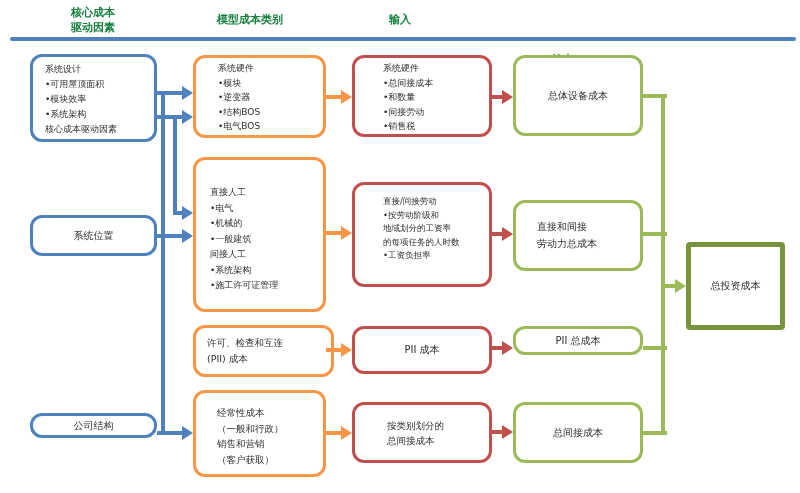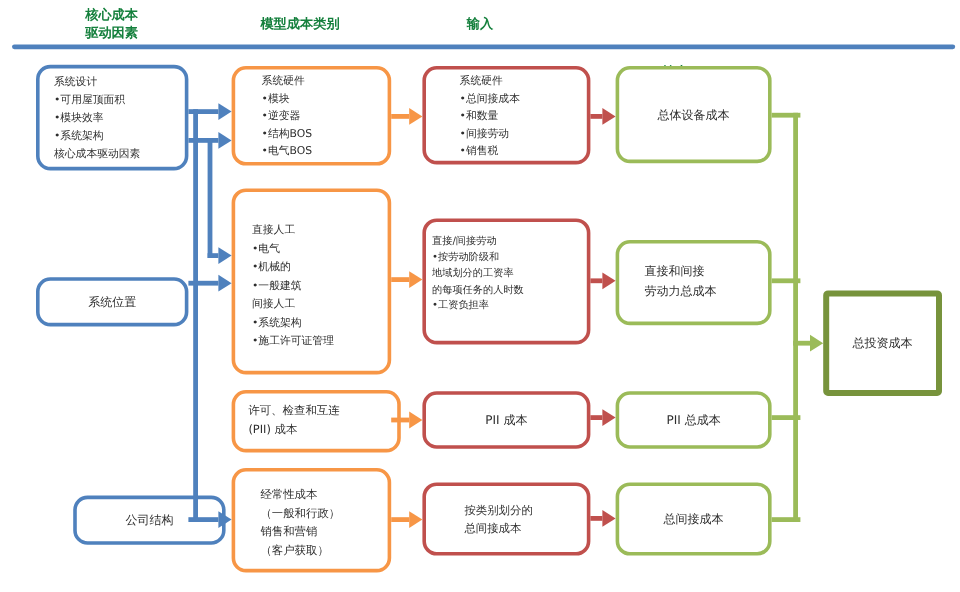--- a/index.html
+++ b/index.html
@@ -48,24 +48,24 @@
   <div class="hdr" style="left:533px;top:12px;width:60px;margin-top:40px;">输出</div>
   <div class="rule" style="left:10px;top:37px;width:786px;"></div>
 
   <div class="box blue" style="left:30px;top:54px;width:127px;height:88px;padding:5px 3px 0 12px;line-height:15px;">
       <div class="ln">系统设计</div>
       <div class="ln">•可用屋顶面积</div>
       <div class="ln">•模块效率</div>
       <div class="ln">•系统架构</div>
       <div class="ln">核心成本驱动因素</div>
     </div>
-  <div class="box blue center" style="left:30px;top:215px;width:127px;height:41px;margin-top:16px;">
+  <div class="box blue center" style="left:30px;top:215px;width:127px;height:41px;">
     <span>系统位置</span>
   </div>
-  <div class="box blue center" style="left:30px;top:413px;width:127px;height:41px;margin-left:31px;">
+  <div class="box blue center" style="left:30px;top:413px;width:127px;height:25px;">
     <span>公司结构</span>
   </div>
 
   <div class="box orange" style="left:193px;top:55px;width:133px;height:83px;padding:3px 3px 0 22px;line-height:14.5px;">
       <div class="ln">系统硬件</div>
       <div class="ln">•模块</div>
       <div class="ln">•逆变器</div>
       <div class="ln">•结构BOS</div>
       <div class="ln">•电气BOS</div>
     </div>
@@ -89,21 +89,21 @@
       <div class="ln">（客户获取）</div>
     </div>
 
   <div class="box red" style="left:352px;top:55px;width:140px;height:82px;padding:3px 3px 0 28px;line-height:14.5px;">
       <div class="ln">系统硬件</div>
       <div class="ln">•总间接成本</div>
       <div class="ln">•和数量</div>
       <div class="ln">•间接劳动</div>
       <div class="ln">•销售税</div>
     </div>
-  <div class="box red" style="left:352px;top:182px;width:140px;height:105px;padding:10px 3px 0 5px;line-height:13.5px;font-size:8.5px;">
+  <div class="box red" style="left:352px;top:182px;width:140px;height:105px;padding:10px 3px 0 28px;line-height:13.5px;font-size:8.5px;">
       <div class="ln">直接/间接劳动</div>
       <div class="ln">•按劳动阶级和</div>
       <div class="ln">地域划分的工资率</div>
       <div class="ln">的每项任务的人时数</div>
       <div class="ln">•工资负担率</div>
     </div>
   <div class="box red center" style="left:352px;top:326px;width:140px;height:48px;">
     <span>PII 成本</span>
   </div>
   <div class="box red" style="left:352px;top:402px;width:140px;height:61px;padding:13px 3px 0 32px;line-height:15px;font-size:9.5px;">
@@ -111,21 +111,21 @@
       <div class="ln">总间接成本</div>
     </div>
 
   <div class="box green center" style="left:513px;top:55px;width:130px;height:81px;">
     <span>总体设备成本</span>
   </div>
   <div class="box green" style="left:513px;top:200px;width:130px;height:71px;padding:15px 3px 0 21px;line-height:17px;font-size:10px;">
       <div class="ln">直接和间接</div>
       <div class="ln">劳动力总成本</div>
     </div>
-  <div class="box green center" style="left:513px;top:326px;width:130px;height:48px;">
+  <div class="box green center" style="left:513px;top:326px;width:130px;height:29px;">
     <span>PII  总成本</span>
   </div>
   <div class="box green center" style="left:513px;top:402px;width:130px;height:61px;">
     <span>总间接成本</span>
   </div>
 
   <div class="box total center" style="left:686px;top:242px;width:99px;height:88px;">
     <span>总投资成本</span>
   </div>
 

